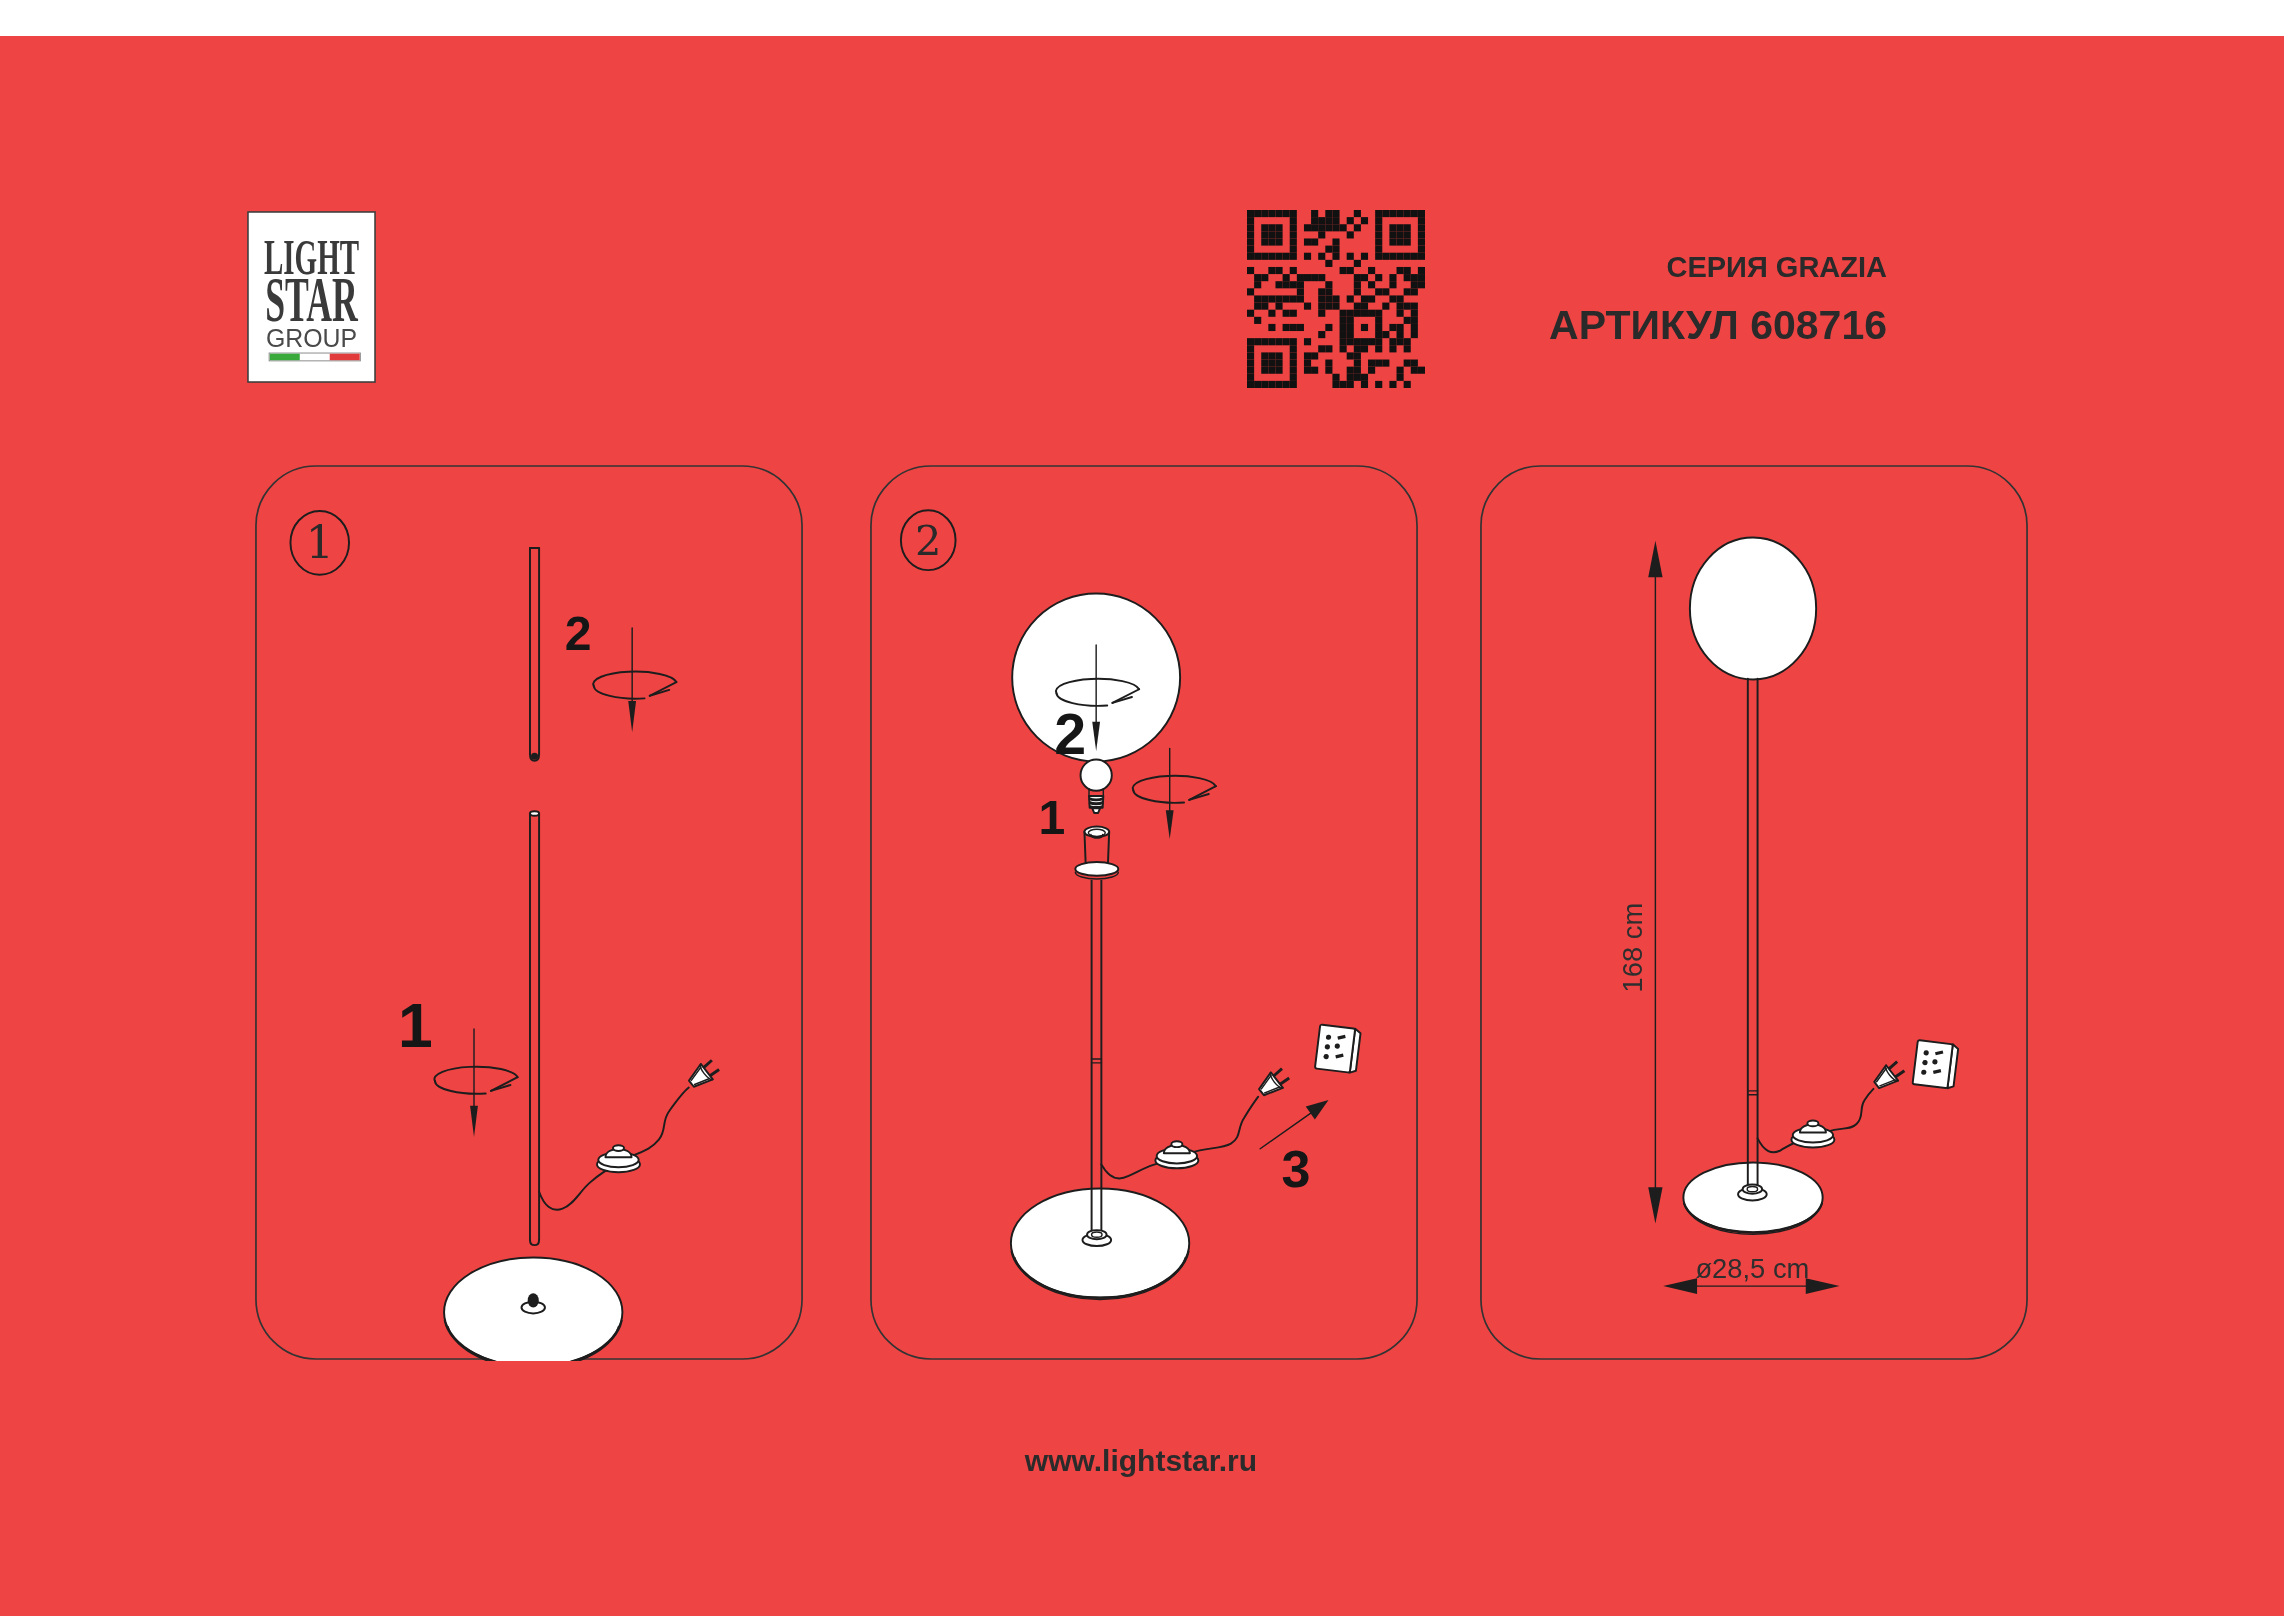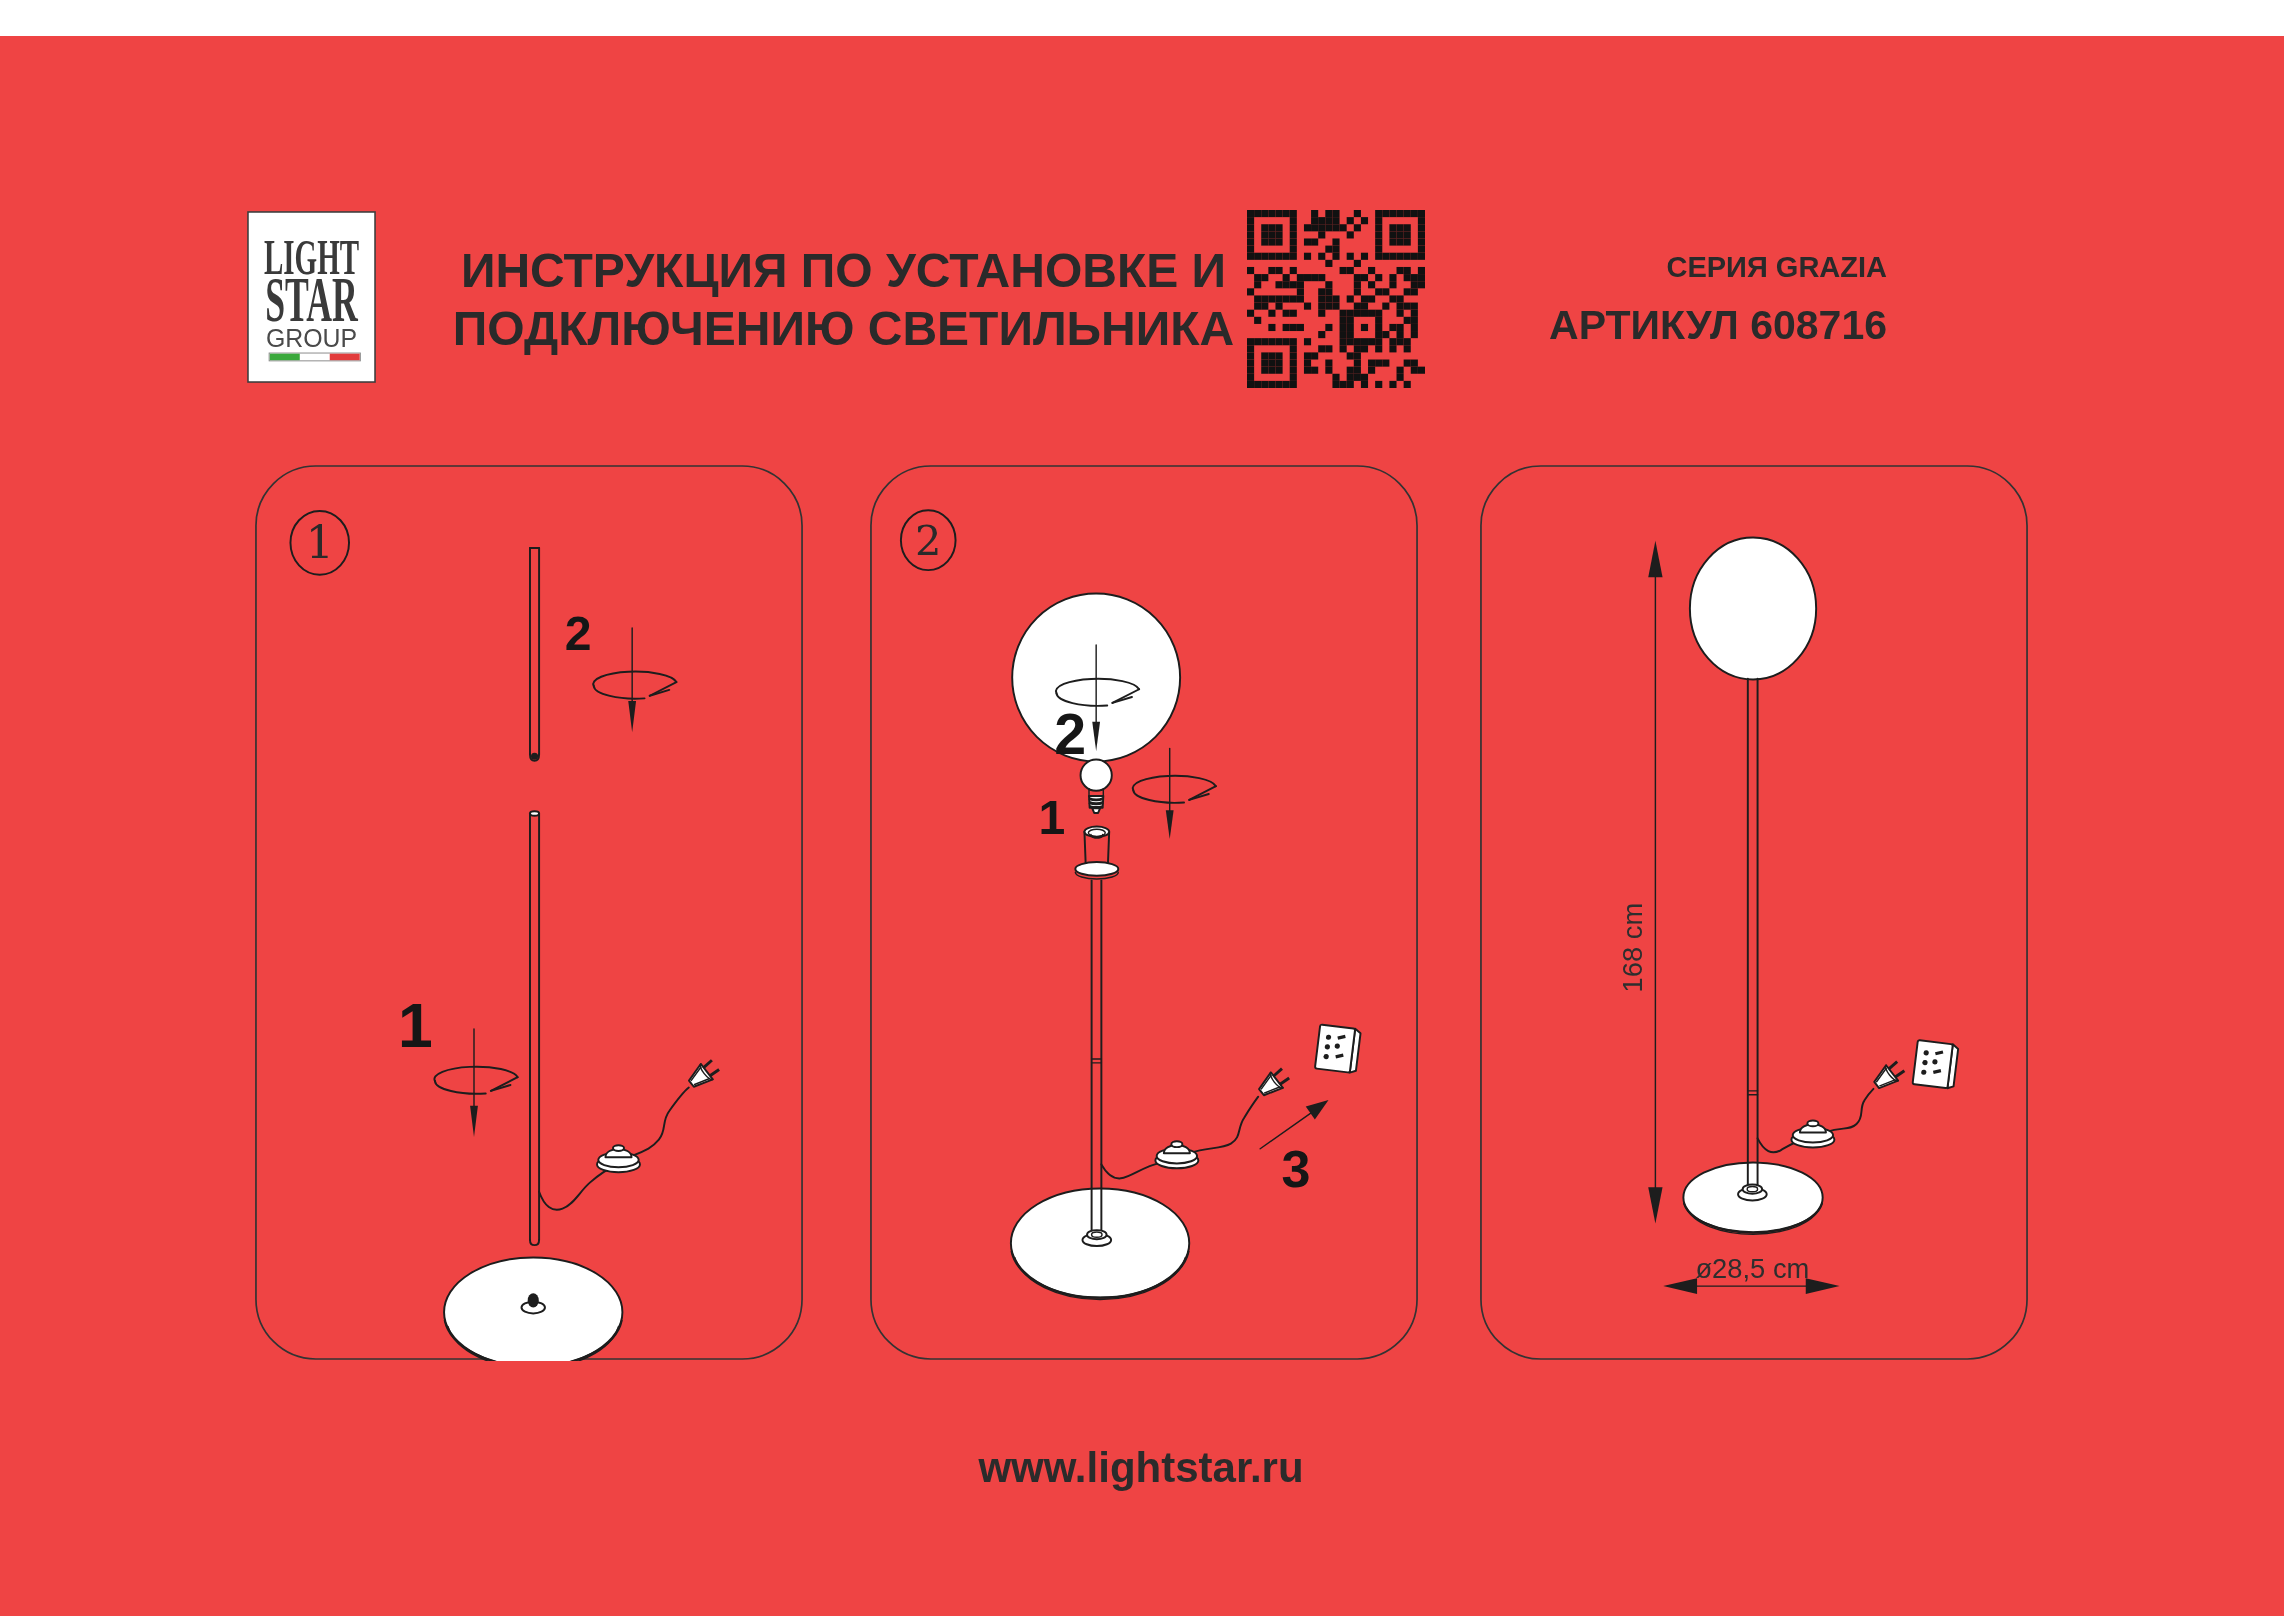--- a/index.html
+++ b/index.html
@@ -6,21 +6,21 @@
   .page{position:relative;width:2284px;height:1616px;background:#ef4444;overflow:hidden;
         font-family:"Liberation Sans",sans-serif;color:#262626;margin-top:36px;}
   .abs{position:absolute;}
   
   .title{left:417px;top:206px;width:853px;text-align:center;
          font-size:48px;font-weight:bold;line-height:58px;color:#2a2a2a;letter-spacing:0px;}
   .series-block{left:1418px;top:215px;width:469px;text-align:right;color:#2a2a2a;}
   .series-line{font-size:29px;font-weight:bold;letter-spacing:0;}
   .article-line{font-size:41px;font-weight:bold;margin-top:18px;}
   .footer{left:913px;top:1408px;width:456px;text-align:center;
-          font-size:42px;font-weight:bold;color:#2b2b2b;}
+          font-size:30px;font-weight:bold;color:#2b2b2b;}
   
   .ln{stroke:#1d1d1d;stroke-width:3;fill:none;stroke-linecap:round;stroke-linejoin:round;}
   .ln2{stroke:#1d1d1d;stroke-width:2.2;fill:none;stroke-linecap:round;}
   .wh{fill:#ffffff;stroke:#1d1d1d;stroke-width:3;stroke-linejoin:round;}
   .dk{fill:#1d1d1d;stroke:none;}
   .panel-frame{fill:none;stroke:#333333;stroke-width:2.6;}
   .lbl{font-family:"Liberation Sans",sans-serif;font-weight:bold;fill:#161616;}
   .dim{font-family:"Liberation Sans",sans-serif;font-weight:normal;fill:#2e2e2e;font-size:42px;}
   .badge-num{font-family:"DejaVu Serif",serif;fill:#2a2a2a;}
   .logo-serif{font-family:"Liberation Serif",serif;font-weight:bold;fill:#3a3a3a;}
@@ -110,24 +110,20 @@
     <text class="logo-serif" x="99" y="96" font-size="78" text-anchor="middle" textLength="146" lengthAdjust="spacingAndGlyphs">LIGHT</text>
     <text class="logo-serif" x="99" y="169" font-size="96" text-anchor="middle" textLength="142" lengthAdjust="spacingAndGlyphs">STAR</text>
     <text class="logo-sans" x="99" y="208" font-size="40" text-anchor="middle" textLength="140" lengthAdjust="spacingAndGlyphs">GROUP</text>
     <g>
       <rect x="34" y="218" width="140" height="12" fill="#ffffff" stroke="#8a8a8a" stroke-width="1.5"></rect>
       <rect x="35" y="219" width="46" height="10" fill="#3aa93c"></rect>
       <rect x="127" y="219" width="46" height="10" fill="#e23b3b"></rect>
     </g>
   </svg>
 
-  <div class="abs title">
-    <div>ИНСТРУКЦИЯ ПО УСТАНОВКЕ И</div>
-    <div>ПОДКЛЮЧЕНИЮ СВЕТИЛЬНИКА</div>
-  </div>
 
   <svg class="abs" style="left:1247px;top:174px" width="178" height="178" viewBox="0 0 275 275">
       <rect x="0" y="0" width="11" height="11" fill="#111111"></rect>
       <rect x="11" y="0" width="11" height="11" fill="#111111"></rect>
       <rect x="22" y="0" width="11" height="11" fill="#111111"></rect>
       <rect x="33" y="0" width="11" height="11" fill="#111111"></rect>
       <rect x="44" y="0" width="11" height="11" fill="#111111"></rect>
       <rect x="55" y="0" width="11" height="11" fill="#111111"></rect>
       <rect x="66" y="0" width="11" height="11" fill="#111111"></rect>
       <rect x="99" y="0" width="11" height="11" fill="#111111"></rect>

